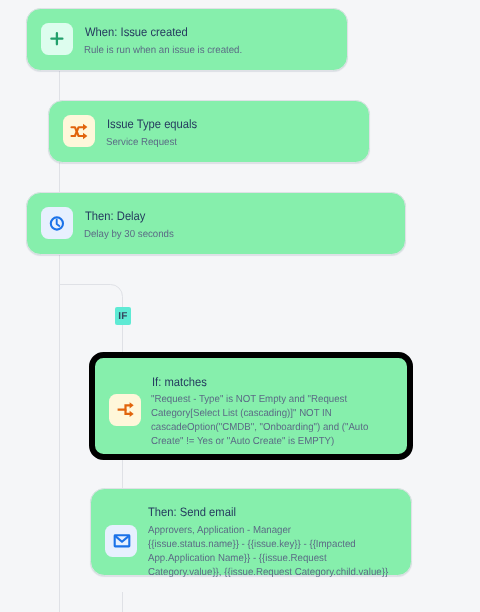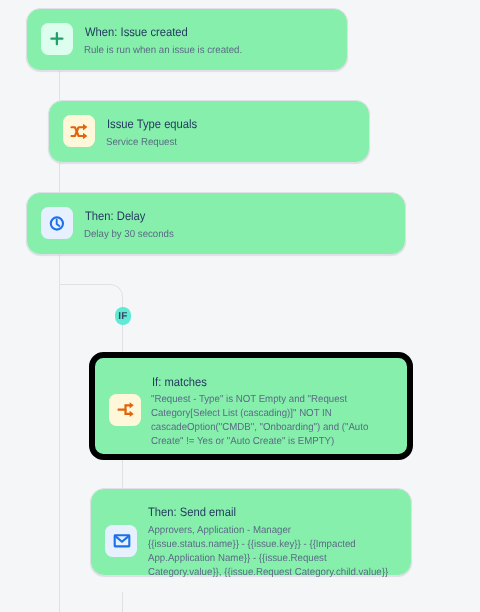--- a/index.html
+++ b/index.html
@@ -12,21 +12,21 @@
   .card.sel{border:6px solid #000000;box-shadow:none;padding-left:24px;}
 
   .icon{position:absolute;width:32px;height:32px;border-radius:7.5px;display:flex;align-items:center;justify-content:center;}
 
   .ttl{position:absolute;font-size:12.2px;color:#243a5e;line-height:15px;white-space:nowrap;will-change:opacity;
        transform:scaleX(0.92);transform-origin:left top;}
   .sub{position:absolute;font-size:10.2px;color:#5b6b85;line-height:13.9px;will-change:opacity;
        transform:scaleX(0.95);transform-origin:left top;}
 
   .conn{position:absolute;background:#dfe1e6;}
-  .badge{position:absolute;background:#5eead4;border-radius:8px;display:flex;align-items:center;justify-content:center;
+  .badge{position:absolute;background:#5eead4;border-radius:2px;display:flex;align-items:center;justify-content:center;
          font-size:10px;font-weight:bold;color:#35465f;letter-spacing:.2px;will-change:opacity;}
   svg{display:block;}
 </style>
 </head>
 <body>
 
 <div class="canvas">
 
   <div class="conn" style="left:59px;top:69px;width:1px;height:31px;"></div>
   <div class="conn" style="left:59px;top:162px;width:1px;height:30px;"></div>

